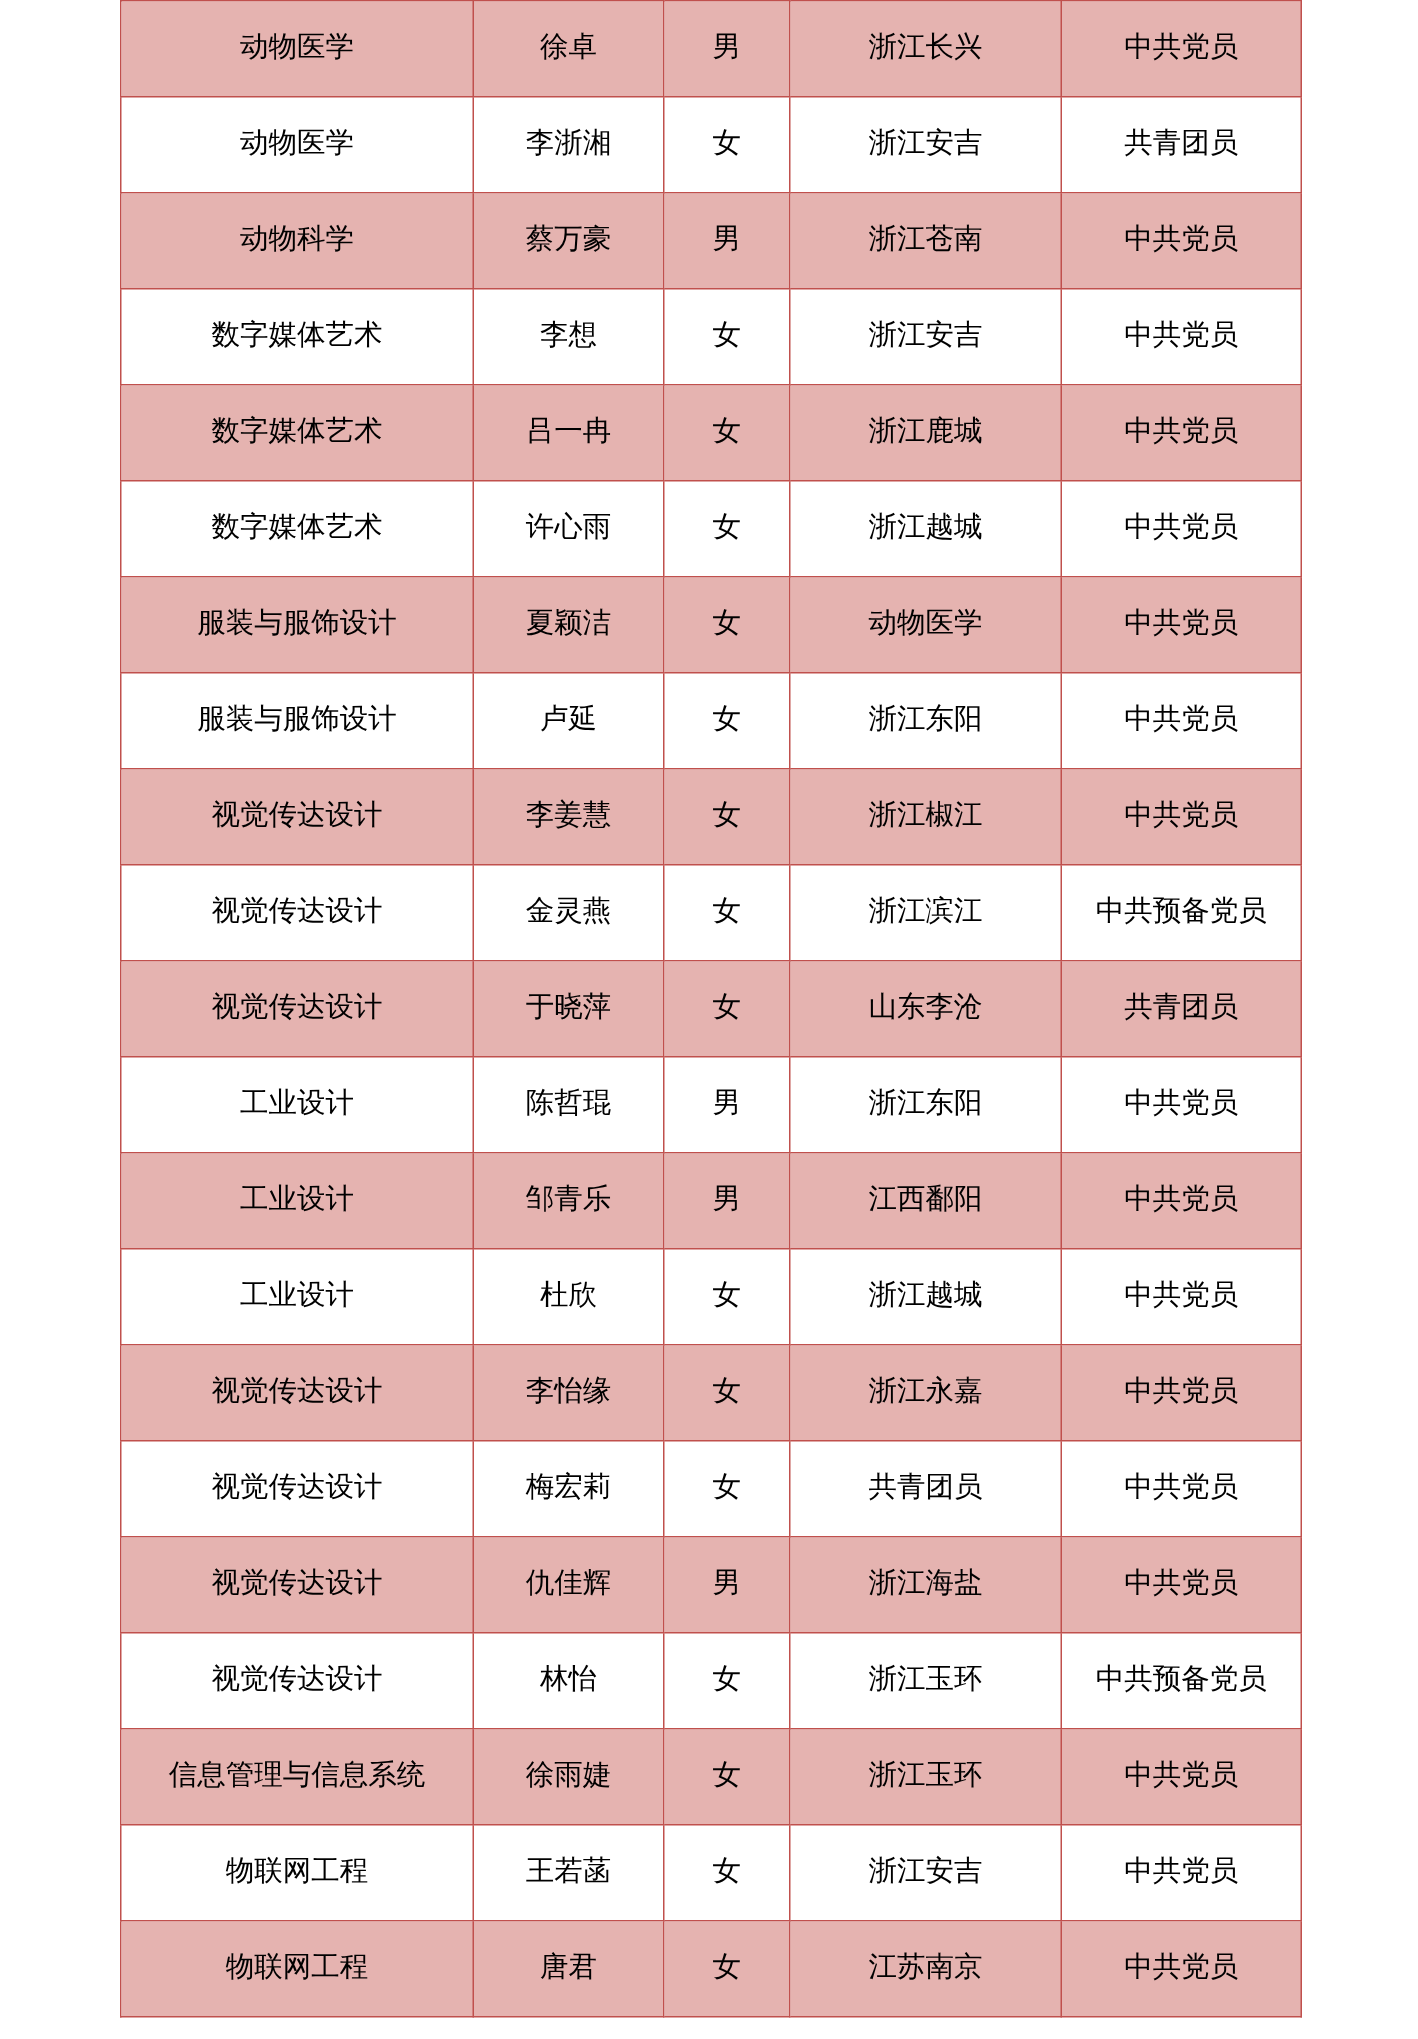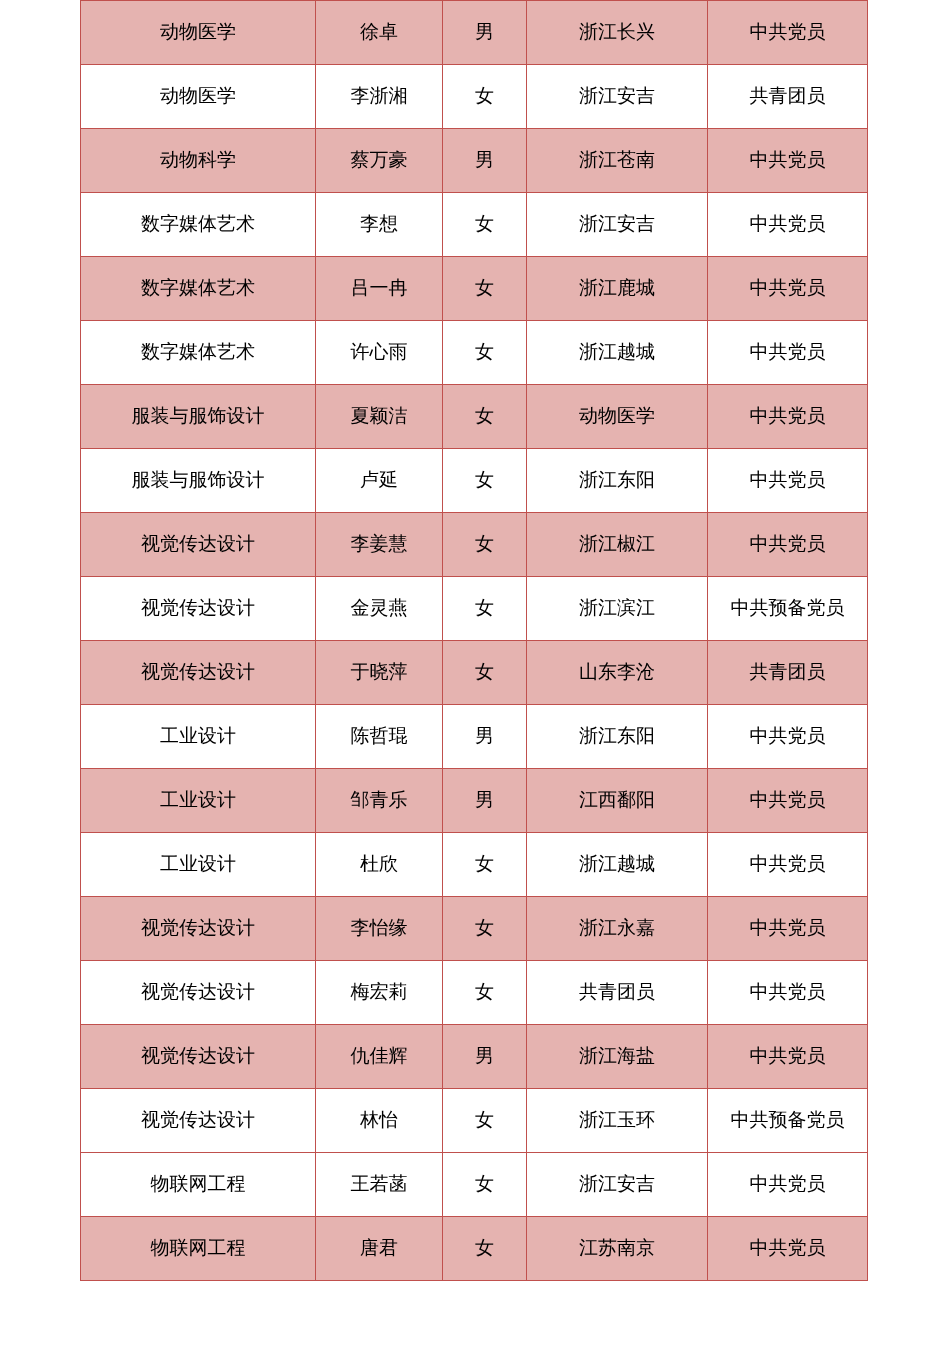--- a/index.html
+++ b/index.html
@@ -184,20 +184,27 @@
           <td>浙江海盐</td>
           <td>中共党员</td>
         </tr>
         <tr class="plain">
           <td>视觉传达设计</td>
           <td>林怡</td>
           <td>女</td>
           <td>浙江玉环</td>
           <td>中共预备党员</td>
         </tr>
+        <tr class="shaded">
+          <td>信息管理与信息系统</td>
+          <td>徐雨婕</td>
+          <td>女</td>
+          <td>浙江玉环</td>
+          <td>中共党员</td>
+        </tr>
         <tr class="plain">
           <td>物联网工程</td>
           <td>王若菡</td>
           <td>女</td>
           <td>浙江安吉</td>
           <td>中共党员</td>
         </tr>
         <tr class="shaded">
           <td>物联网工程</td>
           <td>唐君</td>

